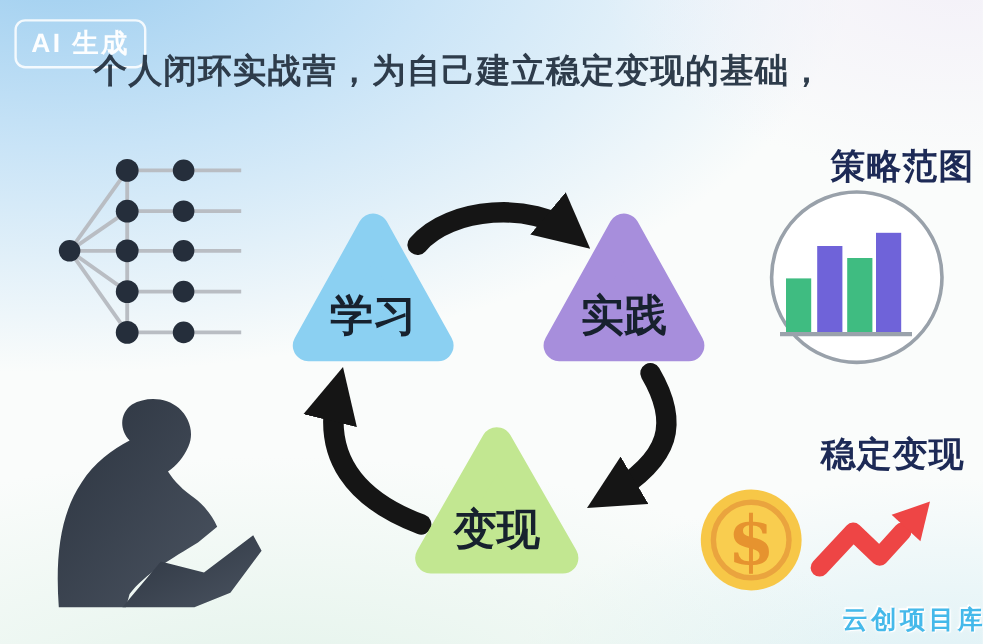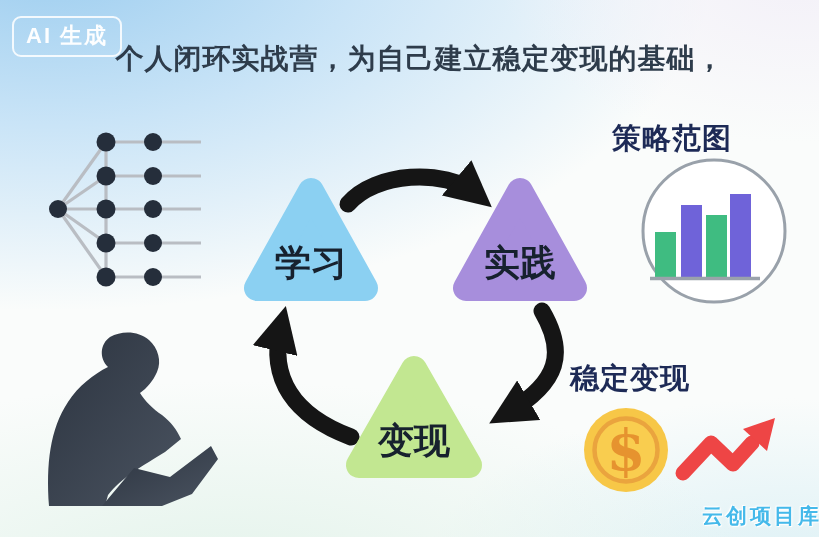--- a/index.html
+++ b/index.html
@@ -13,28 +13,28 @@
       radial-gradient(ellipse 980px 520px at 6% -8%, #9ccdef 0%, rgba(189,222,246,0.8) 32%, rgba(240,248,252,0) 68%),
       #fafcfb;
   }
   .abs{position:absolute;}
   .badge{
     left:12px;top:16px;padding:3px 12px 4px 12px;
     border:2px solid rgba(255,255,255,0.85);border-radius:9px;
     color:rgba(255,255,255,0.97);font-size:22px;font-weight:700;letter-spacing:2px;text-align:right;
   }
   .title{
-    left:78px;top:40px;width:684px;text-align:center;
+    left:78px;top:40px;width:684px;
     color:#2e3c4b;font-weight:800;font-size:28px;line-height:37px;letter-spacing:1px;
   }
   .side-label{
-    text-align:left;color:#1d2a56;font-weight:800;font-size:29px;letter-spacing:1px;
+    text-align:right;color:#1d2a56;font-weight:800;font-size:29px;letter-spacing:1px;
   }
   .strategy-label{left:612px;top:119px;width:200px;}
-  .income-label{left:570px;top:359px;width:200px;}
+  .income-label{left:604px;top:359px;width:200px;}
   .watermark{
     left:702px;top:502px;width:140px;white-space:nowrap;
     color:#45b9ea;font-weight:800;font-size:21px;letter-spacing:3px;
     text-shadow:0 0 2px #fff,0 0 4px #fff,1px 1px 0 #fff,-1px -1px 0 #fff;
   }
   svg text{font-family:"Liberation Sans","DejaVu Sans",sans-serif;}
   .tri-label{font-size:36px;font-weight:800;fill:#17212e;}
   .coin-sym{font-family:"DejaVu Serif","Liberation Serif",serif;font-size:56px;font-weight:700;fill:#e6932f;}
 </style>
 </head>

